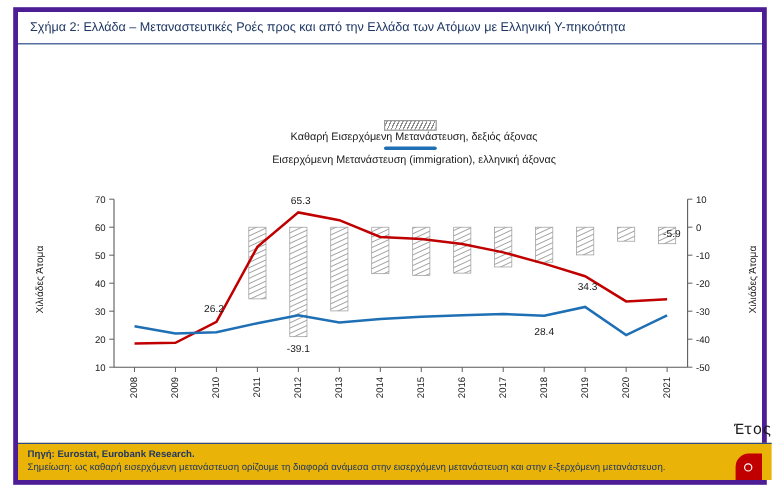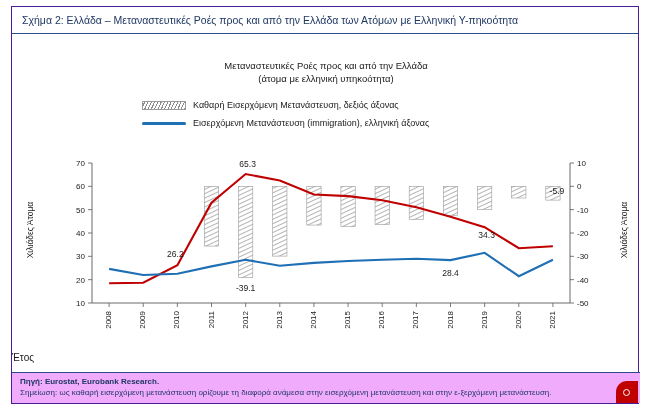--- a/index.html
+++ b/index.html
@@ -19,21 +19,21 @@
     left: 0; top: 0;
     width: 650px; height: 416px;
     background: #ffffff;
   }
   .card {
     position: absolute;
     left: 11px; top: 6px;
     width: 628px;
     height: 398px;
     background: #ffffff;
-    border: 1px solid #4c1d95;
+    border: 4px solid #4c1d95;
     box-sizing: border-box;
   }
   .title-bar {
     position: absolute;
     left: 0; top: 0;
     width: 100%;
     box-sizing: border-box;
     padding: 6px 10px 6px 10px;
     border-bottom: 1px solid #2b4b8c;
   }
@@ -63,20 +63,21 @@
     position: absolute;
     left: 130px;
     top: 46px;
     width: 400px;
   }
   .legend-row {
     display: flex;
     align-items: center;
     height: 16px;
     margin-bottom: 2px;
+    flex-direction: column;
   }
   .swatch {
     width: 44px;
     height: 10px;
     margin-right: 7px;
     flex: 0 0 auto;
     position: relative;
   }
   .swatch.hatch {
     background:
@@ -125,37 +126,38 @@
     right: -19px;
     top: 70px;
     width: 70px;
     text-align: center;
     transform: rotate(-90deg);
   }
   .xaxis-title {
     position: absolute;
     left: 0; right: 0;
     bottom: -2px;
-    text-align: left;
-    font-size: 10px;
+    text-align: right;
+    font-size: 13px;
     color: #1a1a1a;
+    font-family: Liberation Mono, monospace;
   }
   svg.plot { position: absolute; left: 0; top: 0; }
   .tick-txt { font-size: 8px; fill: #1a1a1a; font-family: "Liberation Sans", sans-serif; }
   .xtick-txt { font-size: 8px; fill: #1a1a1a; font-family: "Liberation Sans", sans-serif; }
   .ann-txt { font-size: 8.5px; fill: #1a1a1a; font-family: "Liberation Sans", sans-serif; }
   .footer {
     position: absolute;
     left: 0;
     bottom: 0;
     width: 628px;
     box-sizing: border-box;
     padding: 4px 8px 5px 8px;
     border-top: 1px solid #2b4b8c;
-    background: #f0abfc;
+    background: #eab308;
   }
   .footer div {
     font-size: 8px;
     color: #1f3864;
     line-height: 10.5px;
   }
   .footer .src { font-weight: bold; }
   .corner {
     position: absolute;
     right: 0;
@@ -180,24 +182,20 @@
 
 <div class="page">
   <div class="card">
 
     <div class="title-bar">
       <div class="title-text">Σχήμα 2: Ελλάδα – Μεταναστευτικές Ροές προς και από την Ελλάδα των Ατόμων με Ελληνική Υ-πηκοότητα</div>
     </div>
 
     <div class="chart-area">
 
-      <div class="chart-title">
-        <div>Μεταναστευτικές Ροές προς και από την Ελλάδα</div>
-        <div>(άτομα με ελληνική υπηκοότητα)</div>
-      </div>
 
       <div class="legend">
         <div class="legend-row">
           <span class="swatch hatch"></span>
           <span class="legend-label">Καθαρή Εισερχόμενη Μετανάστευση, δεξιός άξονας</span>
         </div>
         <div class="legend-row">
           <span class="swatch line-blue"></span>
           <span class="legend-label">Εισερχόμενη Μετανάστευση (immigration), ελληνική άξονας</span>
         </div>

